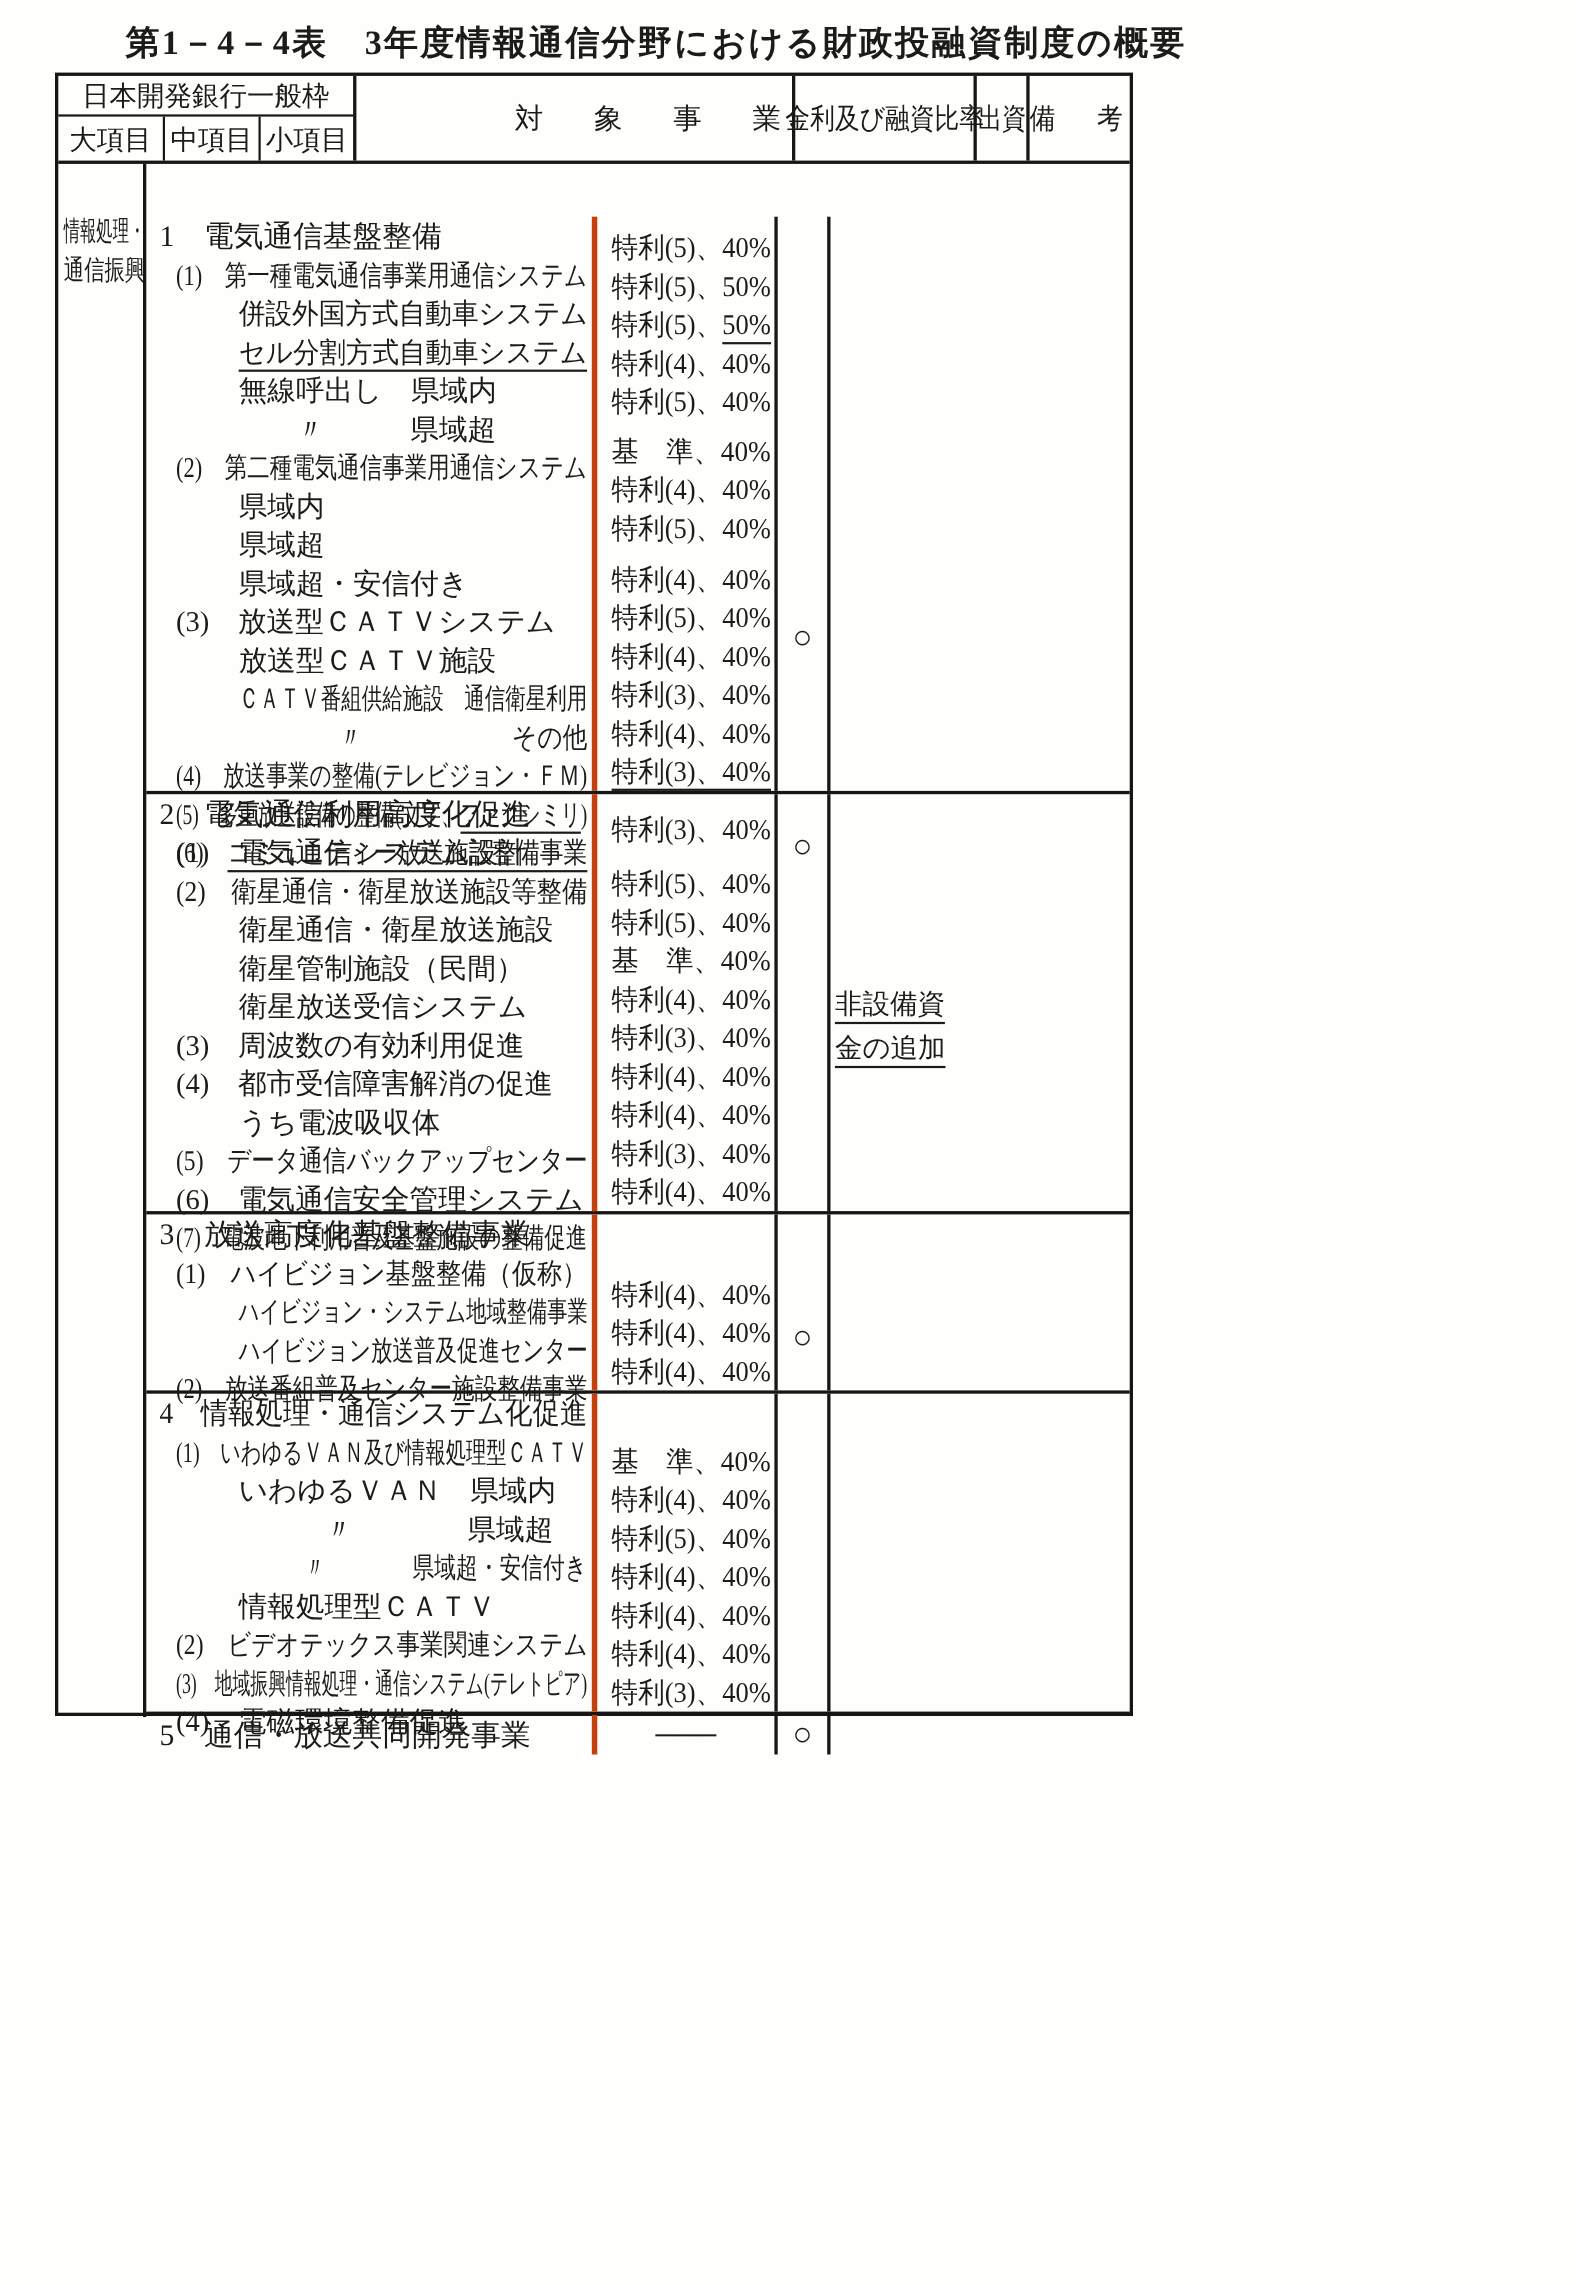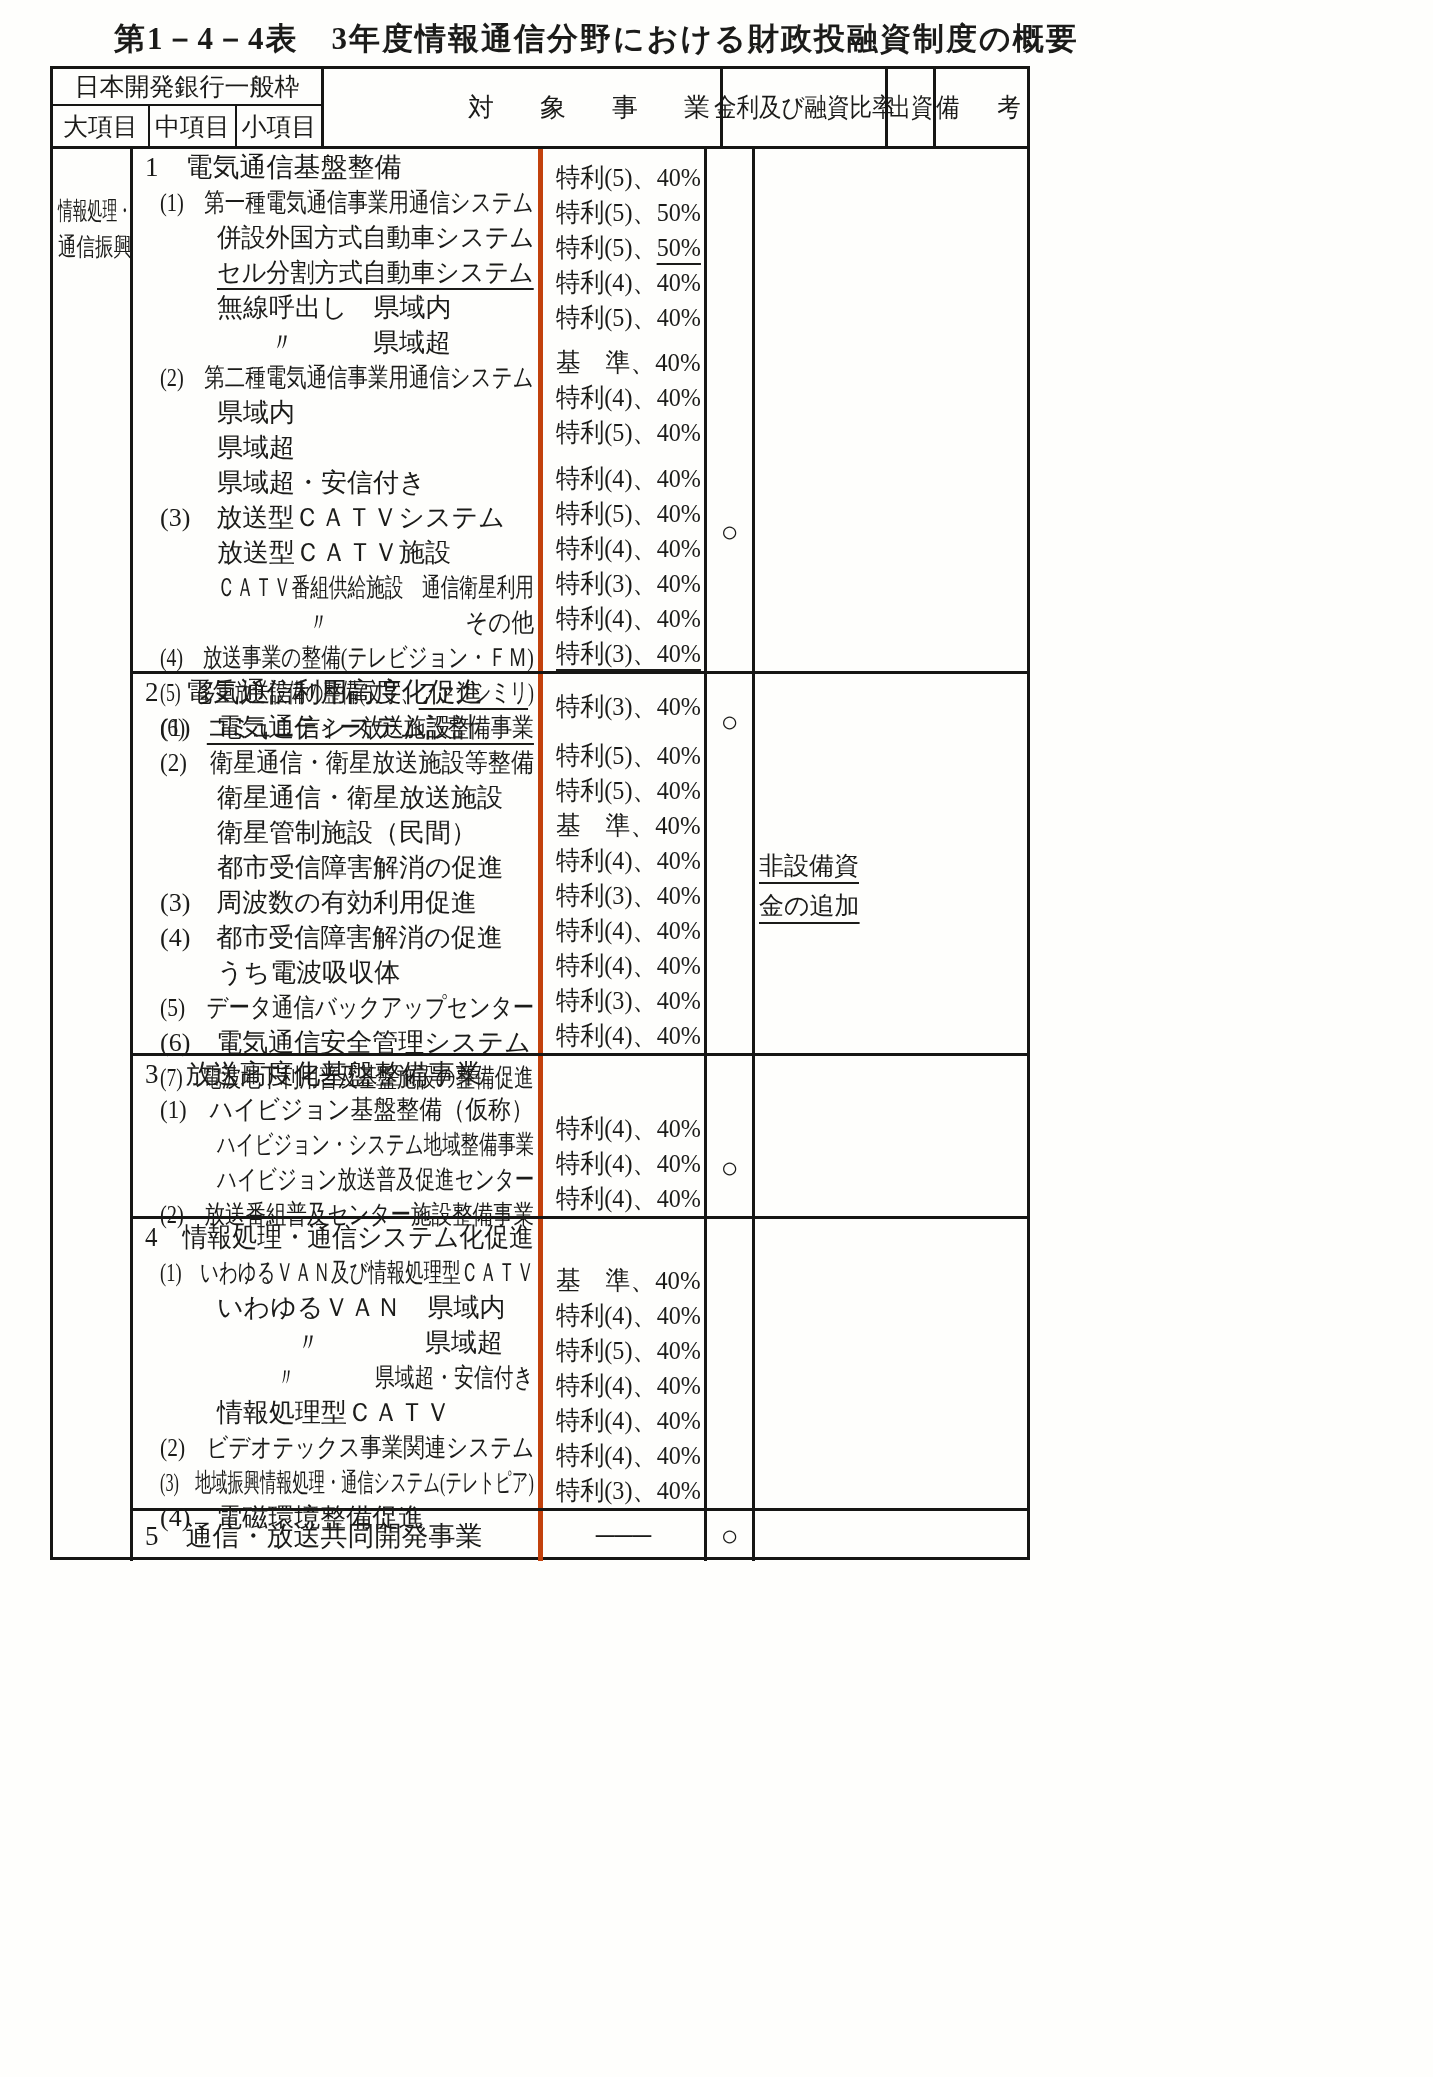--- a/index.html
+++ b/index.html
@@ -99,21 +99,21 @@
           <span class="seg fitc" style="transform: scaleX(0.902); transform-origin: center center;">備　考</span>
         </div>
     </div>
 
     <div class="tbody">
       <div class="cell-sho">
         <span class="seg fit" style="transform: scaleX(0.592); transform-origin: left center;">情報処理・</span><br>
         <span class="seg fit" style="transform: scaleX(0.74); transform-origin: left center;">通信振興</span>
       </div>
       <div class="sections">
-          <div class="section" style="height: 522px;">
+          <div class="section" style="height: 522px; margin-top: 48px;">
             <div class="col target">
               <div class="line t i0">
                 <span class="seg fit"><span>1　電気通信基盤整備</span></span>
               </div>
               <div class="line t i1">
                 <span class="seg fit" style="transform: scaleX(0.787); transform-origin: left center;"><span>(1)　第一種電気通信事業用通信システム</span></span>
               </div>
               <div class="line t i2">
                 <span class="seg fit" style="transform: scaleX(0.932); transform-origin: left center;"><span>併設外国方式自動車システム</span></span>
               </div>
@@ -239,21 +239,21 @@
               <div class="line t i1">
                 <span class="seg fit" style="transform: scaleX(0.89); transform-origin: left center;"><span>(2)　衛星通信・衛星放送施設等整備</span></span>
               </div>
               <div class="line t i2">
                 <span class="seg fit"><span>衛星通信・衛星放送施設</span></span>
               </div>
               <div class="line t i2">
                 <span class="seg fit"><span>衛星管制施設（民間）</span></span>
               </div>
               <div class="line t i2">
-                <span class="seg fit"><span>都市受信障害解消の促進</span></span>
+                <span class="seg fit"><span>衛星放送受信システム</span></span>
               </div>
               <div class="line t i1">
                 <span class="seg fit"><span>(3)　周波数の有効利用促進</span></span>
               </div>
               <div class="line t i1">
                 <span class="seg fit"><span>(4)　都市受信障害解消の促進</span></span>
               </div>
               <div class="line t i2">
                 <span class="seg fit"><span>うち電波吸収体</span></span>
               </div>

